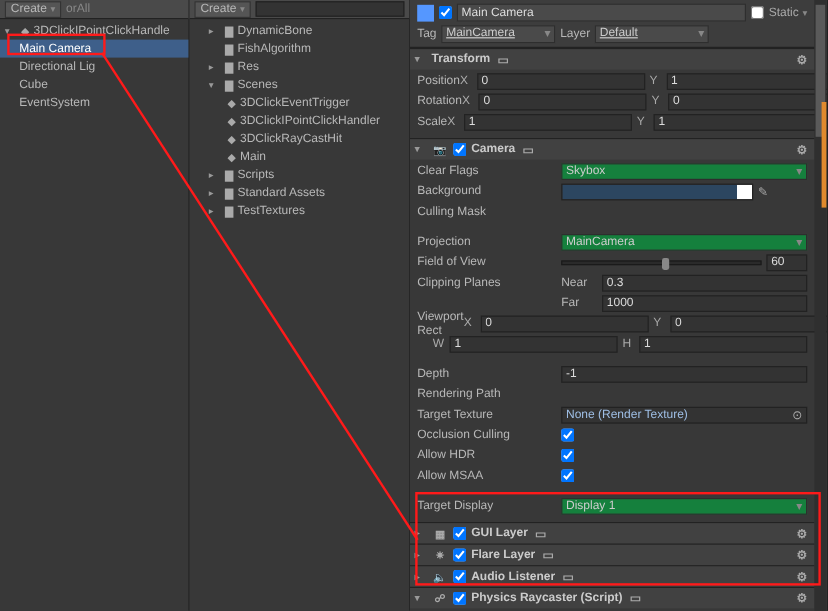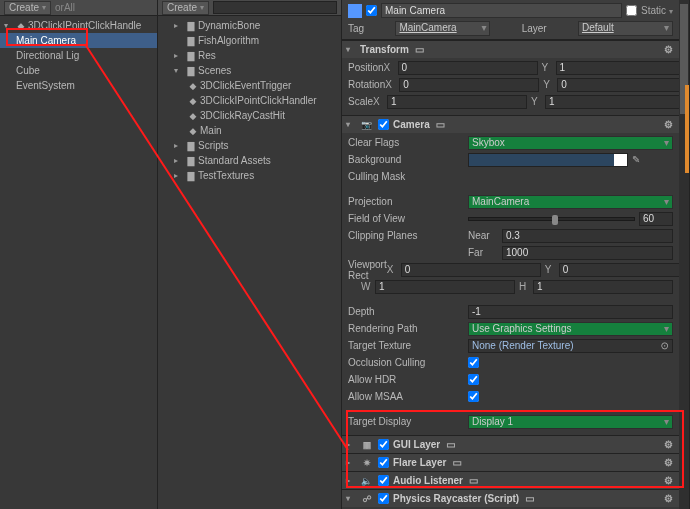--- a/index.html
+++ b/index.html
@@ -27,21 +27,21 @@
   #hl2 { left: 346px; top: 410px; width: 338px; height: 78px; }
   .red-line { position: absolute; left: 0; top: 0; pointer-events: none; }
 
   
   .insp-header { background: #3d3d3d; border-bottom: 1px solid #222; padding: 3px 6px; }
   .insp-name-row { display: flex; align-items: center; gap: 4px; }
   .cube-icon { width: 14px; height: 14px; background: #5597ff; display: inline-block; }
   .chk { width: 11px; height: 11px; }
   .name-field { flex: 1; background: #4a4a4a; border: 1px solid #2e2e2e; color: #ddd; height: 15px; padding: 0 3px; }
   .static-label { color: #aaa; }
-  .insp-tag-row { display: flex; align-items: center; gap: 4px; margin-top: 3px; justify-content: space-between; }
+  .insp-tag-row { display: flex; align-items: center; gap: 4px; margin-top: 3px; }
   .select { background: #4a4a4a; border: 1px solid #2e2e2e; color: #ccc; height: 15px; padding: 0 3px; position: relative; text-decoration: underline; }
   .select.dd::after { content:"▾"; position:absolute; right:3px; color:#888; }
 
   .component { border-top: 1px solid #222; }
   .comp-header { background: #414141; height: 17px; display: flex; align-items: center; padding: 0 4px; gap: 4px; font-weight: bold; color: #ccc; }
   .comp-header .gear { margin-left: auto; color: #aaa; padding:0 2px; }
   .comp-header .book { color:#aaa; padding:0 2px;}
   .comp-body { padding: 2px 6px 6px 6px; display: flex; flex-direction: column; gap: 2px; }
   .prop-row { display: flex; align-items: center; height: 15px; }
   .prop-label { width: 120px; color: #b8b8b8; }
@@ -286,23 +286,20 @@
         </div>
       <div style="height:6px"></div>
       <div class="prop-row">
           <span class="prop-label">Depth</span>
           <div class="prop-ctrl">
             <input class="num-field" value="-1" style="">
           </div>
         </div>
       <div class="prop-row">
           <span class="prop-label">Rendering Path</span>
-          <div class="prop-ctrl">
-            <div class="dd-field">Use Graphics Settings</div>
-          </div>
         </div>
       <div class="prop-row">
           <span class="prop-label">Target Texture</span>
           <div class="prop-ctrl">
             <div class="obj-field">
               <span>None (Render Texture)</span>
               <span class="obj-dot">⊙</span>
             </div>
           </div>
         </div>

